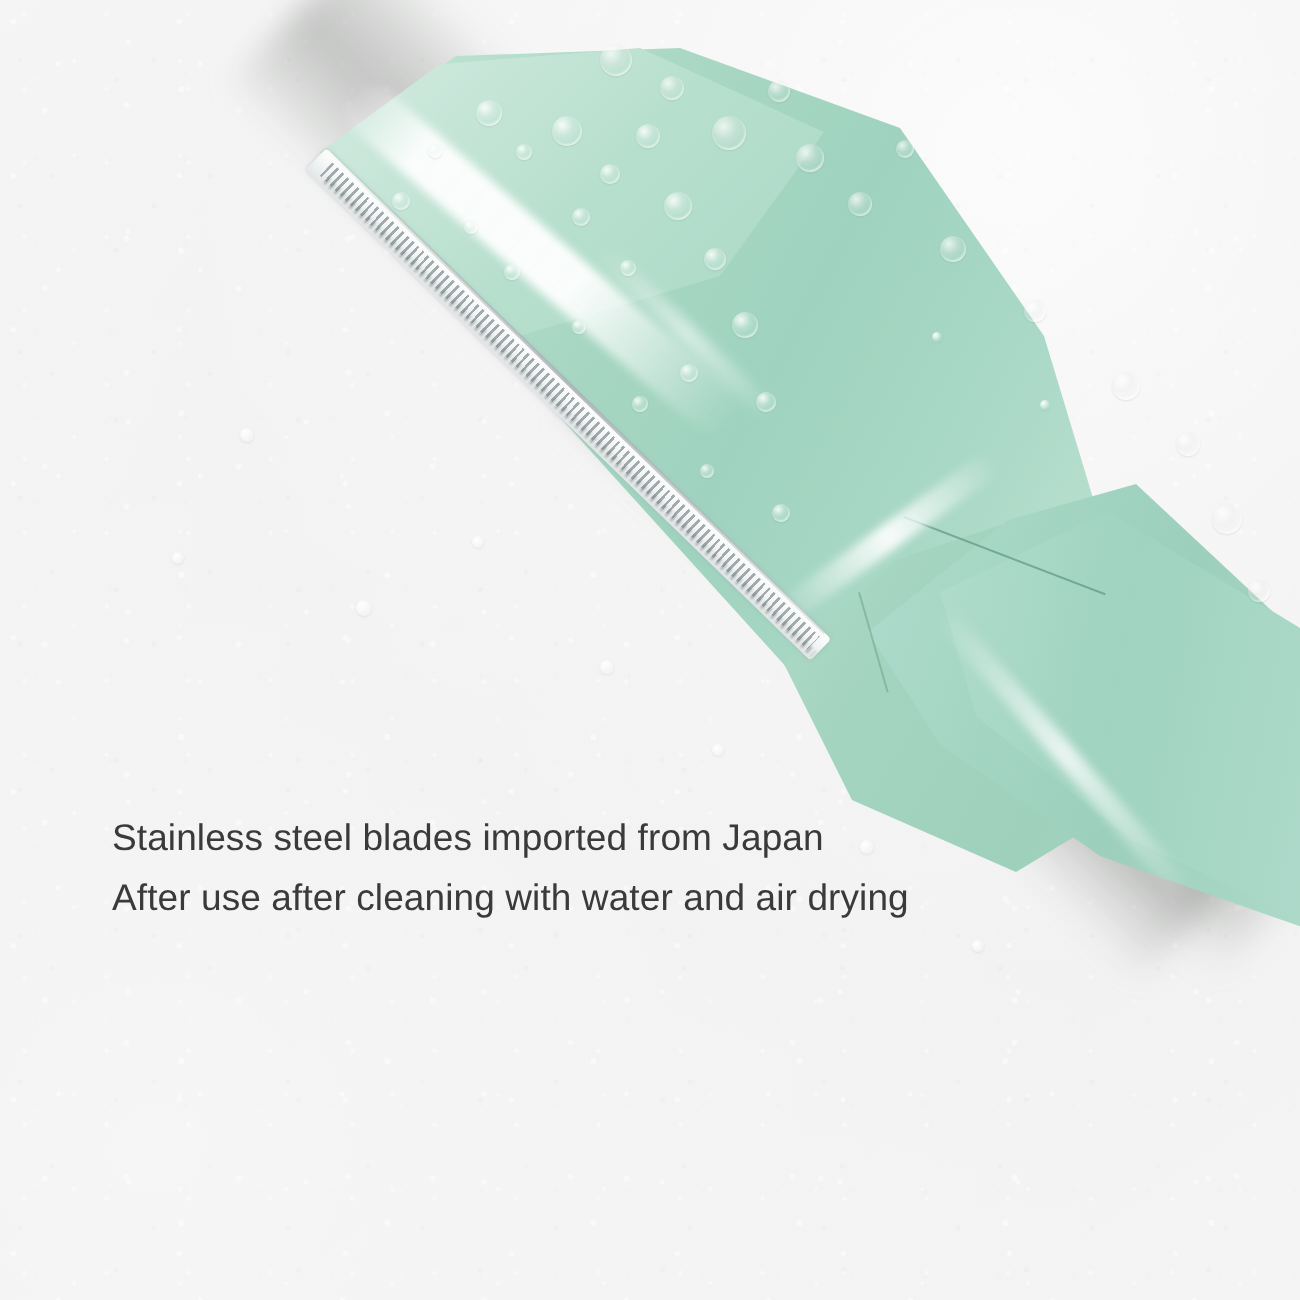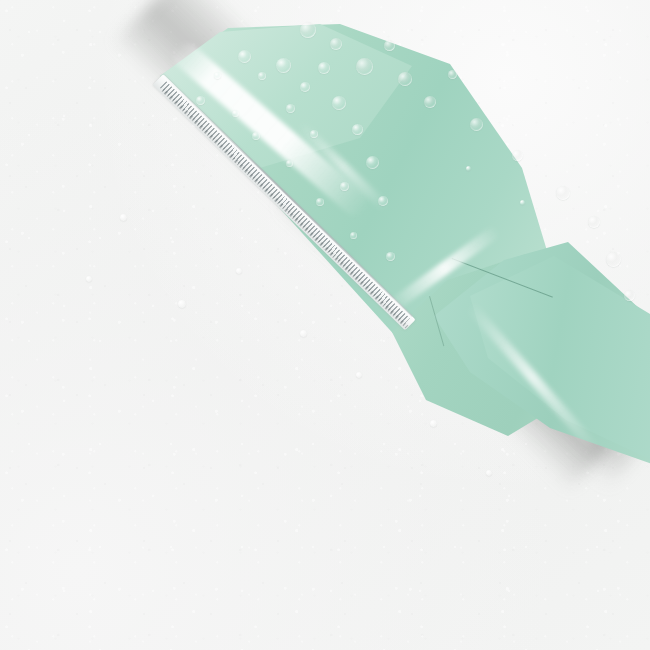--- a/index.html
+++ b/index.html
@@ -298,16 +298,18 @@
     <div class="drop bg" style="left:300px;top:330px;width:7px;height:7px;"></div>
     <div class="drop bg" style="left:356px;top:372px;width:6px;height:6px;"></div>
     <div class="drop bg" style="left:430px;top:420px;width:7px;height:7px;"></div>
     <div class="drop bg" style="left:486px;top:470px;width:6px;height:6px;"></div>
     <div class="drop bg" style="left:520px;top:200px;width:5px;height:5px;"></div>
     <div class="drop bg" style="left:466px;top:166px;width:5px;height:5px;"></div>
   </div>
 
   <div class="copy">
     <div class="bullets">
+      <div class="bullet">Stainless steel blades imported from Japan</div>
+      <div class="bullet">After use after cleaning with water and air drying</div>
     </div>
   </div>
 
 </div>
 
 </body></html>

